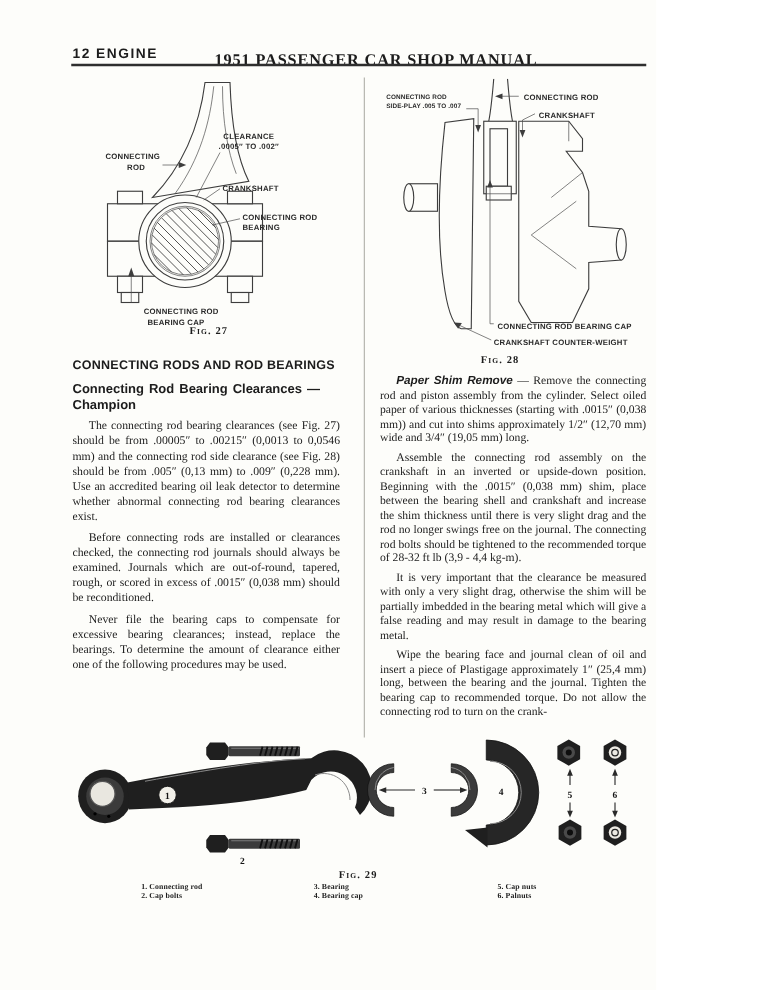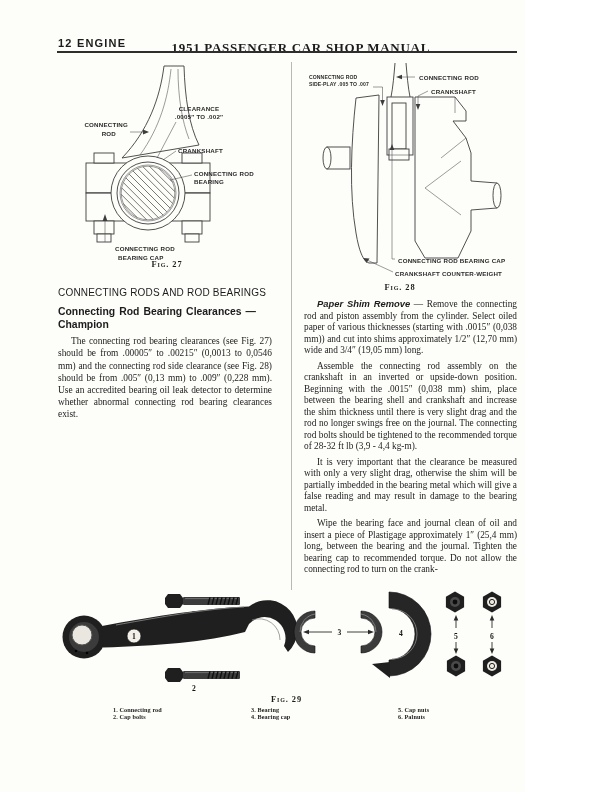--- a/index.html
+++ b/index.html
@@ -12,21 +12,21 @@
   .hdr-right{position:absolute;right:95px;top:40px;font-family:"Liberation Serif",serif;
              font-weight:700;font-size:13px;letter-spacing:0.7px;}
   .hdr-rule{position:absolute;left:57px;top:51px;width:460px;height:2px;background:#2e2e2e;}
   .col-divider{position:absolute;left:291px;top:62px;width:1px;height:528px;background:#b9b9b2;}
 
   
   .textcol{position:absolute;text-align:justify;}
   #left-text{left:58px;top:287px;width:214px;font-size:9.4px;line-height:12.2px;}
   #right-text{left:304px;top:298px;width:213px;font-size:9.3px;line-height:11.5px;}
   .textcol p{margin:0 0 4px 0;text-indent:13px;}
-  .sec-title{font-family:"Liberation Sans",sans-serif;font-weight:400;font-size:10px;
+  .sec-title{font-family:"Liberation Sans",sans-serif;font-weight:700;font-size:10px;
              letter-spacing:0.2px;white-space:nowrap;margin:0 0 4px 0;}
   .sub-title{font-family:"Liberation Sans",sans-serif;font-weight:700;font-size:10.4px;
              line-height:13px;margin:6px 16px 4px 0;}
   .method{font-family:"Liberation Sans",sans-serif;font-weight:700;font-style:italic;font-size:9.4px;}
 
   
   .figsvg{position:absolute;}
   .flbl{font-family:"Liberation Sans",sans-serif;font-size:6.2px;font-weight:700;fill:#2b2b2b;letter-spacing:0.2px;}
   .flbl-sm{font-size:5.1px;letter-spacing:0.1px;}
   .fcap{font-family:"Liberation Serif",serif;font-size:8.4px;font-weight:700;fill:#1c1c1c;
@@ -169,20 +169,22 @@
     <text class="flbl" x="128" y="31">CRANKSHAFT</text>
     <text class="flbl" x="95" y="200">CONNECTING ROD BEARING CAP</text>
     <text class="flbl" x="92" y="213">CRANKSHAFT COUNTER-WEIGHT</text>
     <text class="fcap" x="97" y="227" text-anchor="middle">Fig. 28</text>
   </svg>
 
   <div id="left-text" class="textcol">
     <div class="sec-title">CONNECTING RODS AND ROD BEARINGS</div>
     <div class="sub-title">Connecting Rod Bearing Clearances — Champion</div>
     <p>The connecting rod bearing clearances (see Fig. 27) should be from .00005″ to .00215″ (0,0013 to 0,0546 mm) and the connecting rod side clearance (see Fig. 28) should be from .005″ (0,13 mm) to .009″ (0,228 mm). Use an accredited bearing oil leak detector to determine whether abnormal connecting rod bearing clearances exist.</p>
+    <p>Before connecting rods are installed or clearances checked, the connecting rod journals should always be examined. Journals which are out-of-round, tapered, rough, or scored in excess of .0015″ (0,038 mm) should be reconditioned.</p>
+    <p>Never file the bearing caps to compensate for excessive bearing clearances; instead, replace the bearings. To determine the amount of clearance either one of the following procedures may be used.</p>
   </div>
 
   <div id="right-text" class="textcol">
     <p><span class="method">Paper Shim Remove</span><span> — Remove the connecting rod and piston assembly from the cylinder. Select oiled paper of various thicknesses (starting with .0015″ (0,038 mm)) and cut into shims approximately 1/2″ (12,70 mm) wide and 3/4″ (19,05 mm) long.</span></p>
     <p>Assemble the connecting rod assembly on the crankshaft in an inverted or upside-down position. Beginning with the .0015″ (0,038 mm) shim, place between the bearing shell and crankshaft and increase the shim thickness until there is very slight drag and the rod no longer swings free on the journal. The connecting rod bolts should be tightened to the recommended torque of 28-32 ft lb (3,9 - 4,4 kg-m).</p>
     <p>It is very important that the clearance be measured with only a very slight drag, otherwise the shim will be partially imbedded in the bearing metal which will give a false reading and may result in damage to the bearing metal.</p>
     <p>Wipe the bearing face and journal clean of oil and insert a piece of Plastigage approximately 1″ (25,4 mm) long, between the bearing and the journal. Tighten the bearing cap to recommended torque. Do not allow the connecting rod to turn on the crank-</p>
   </div>
 
   <svg class="figsvg" style="left:56px;top:590px;" width="460" height="118" viewBox="0 0 460 118">

